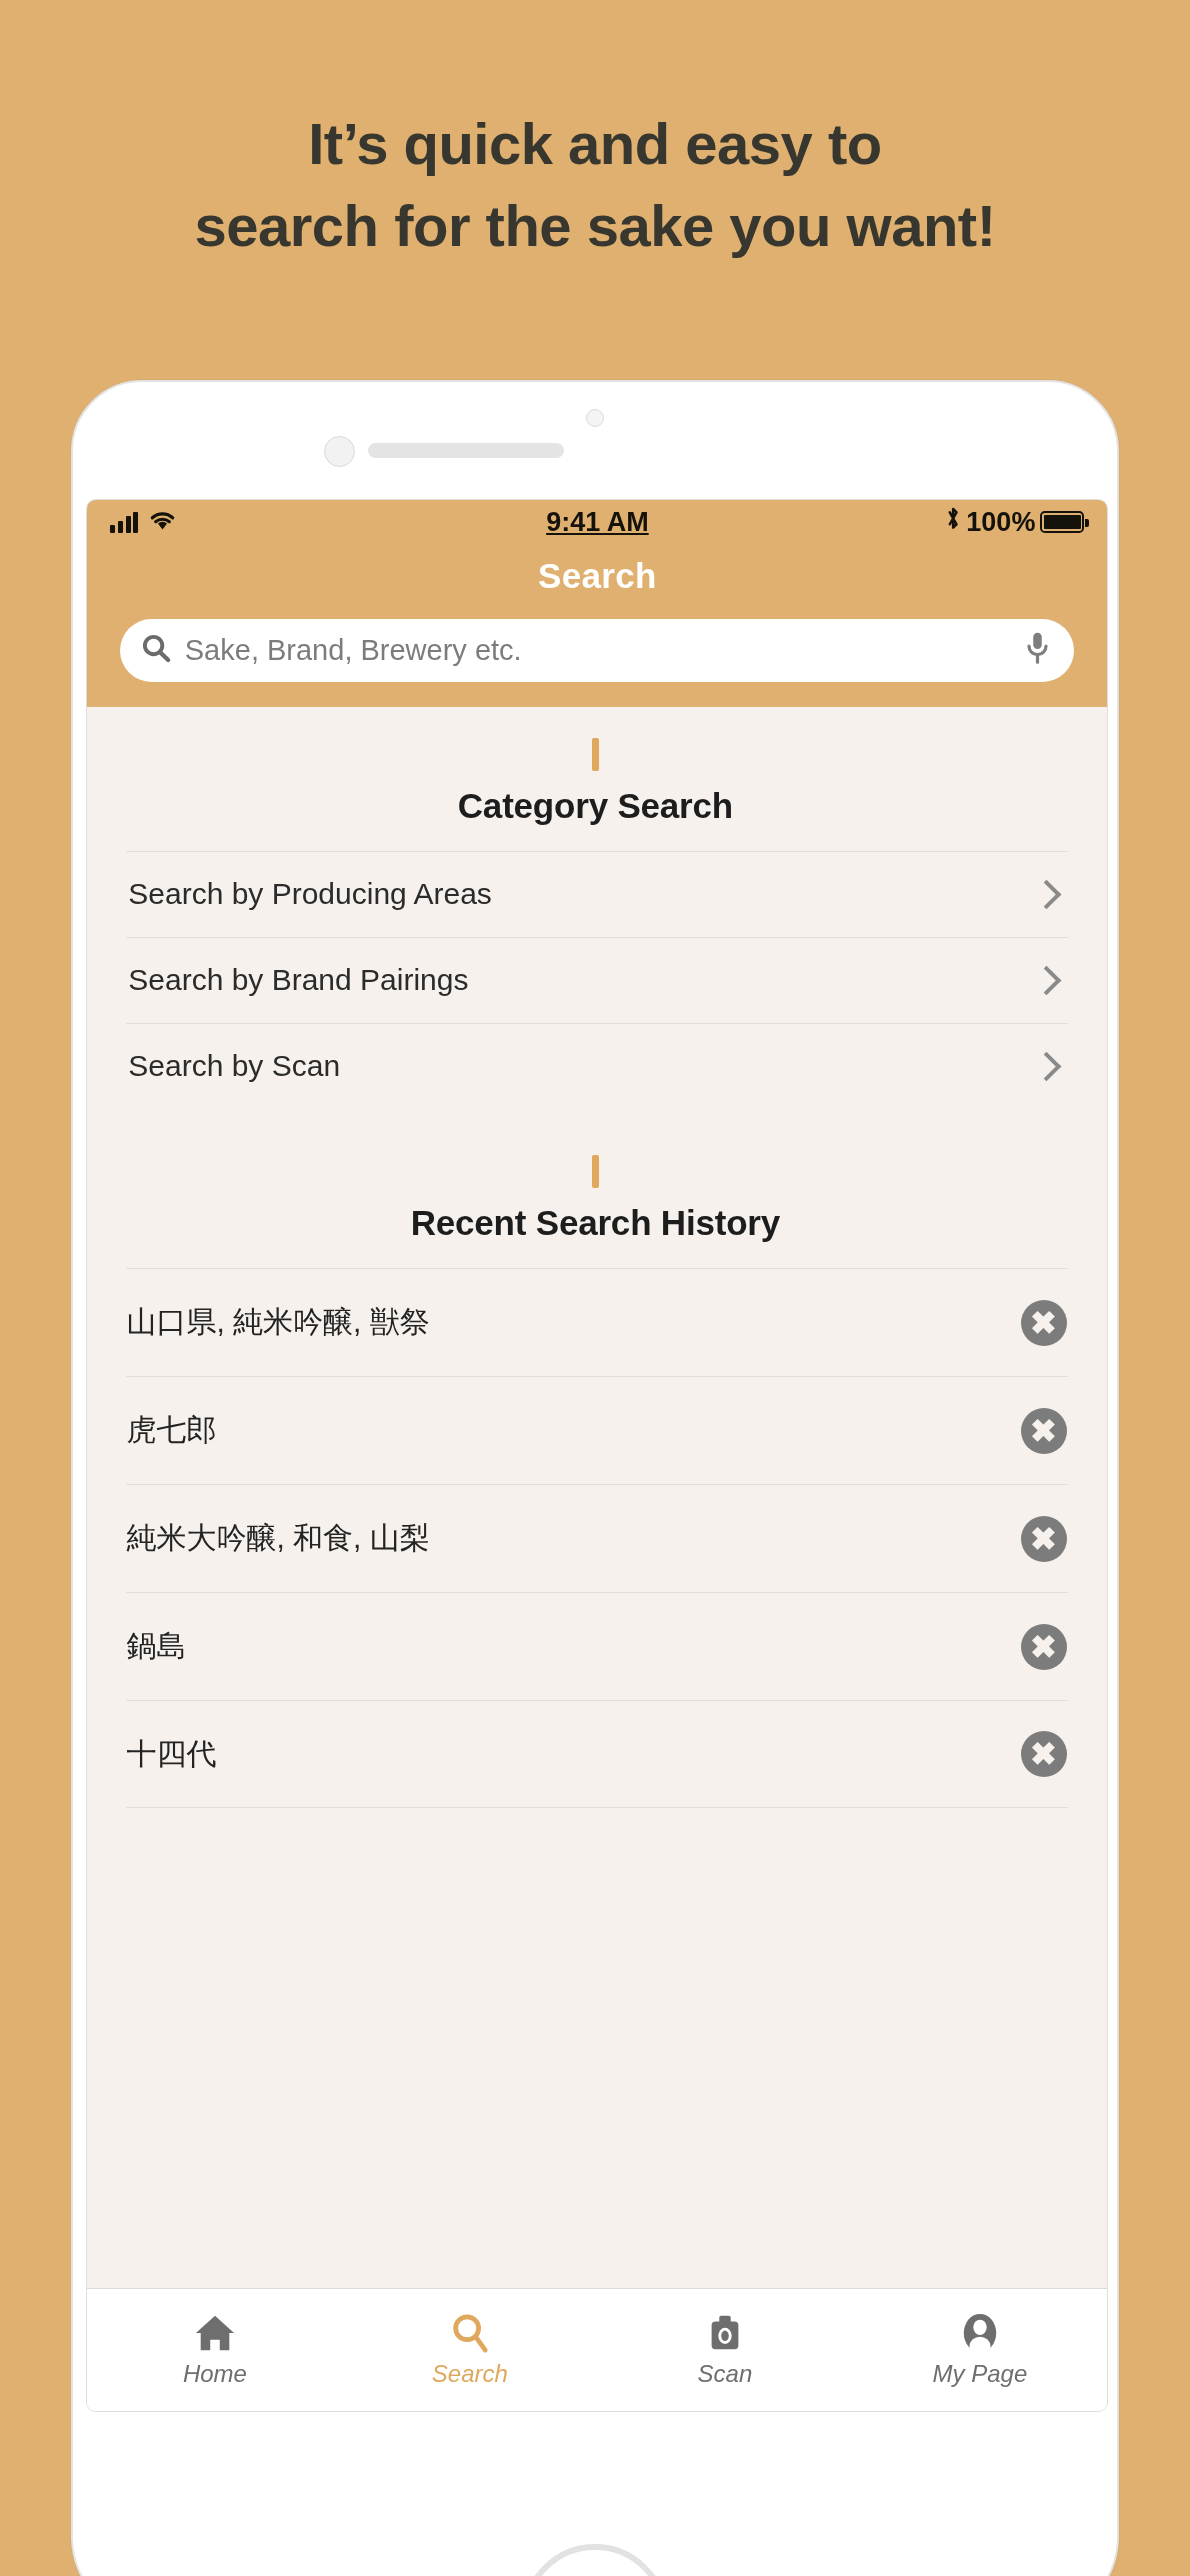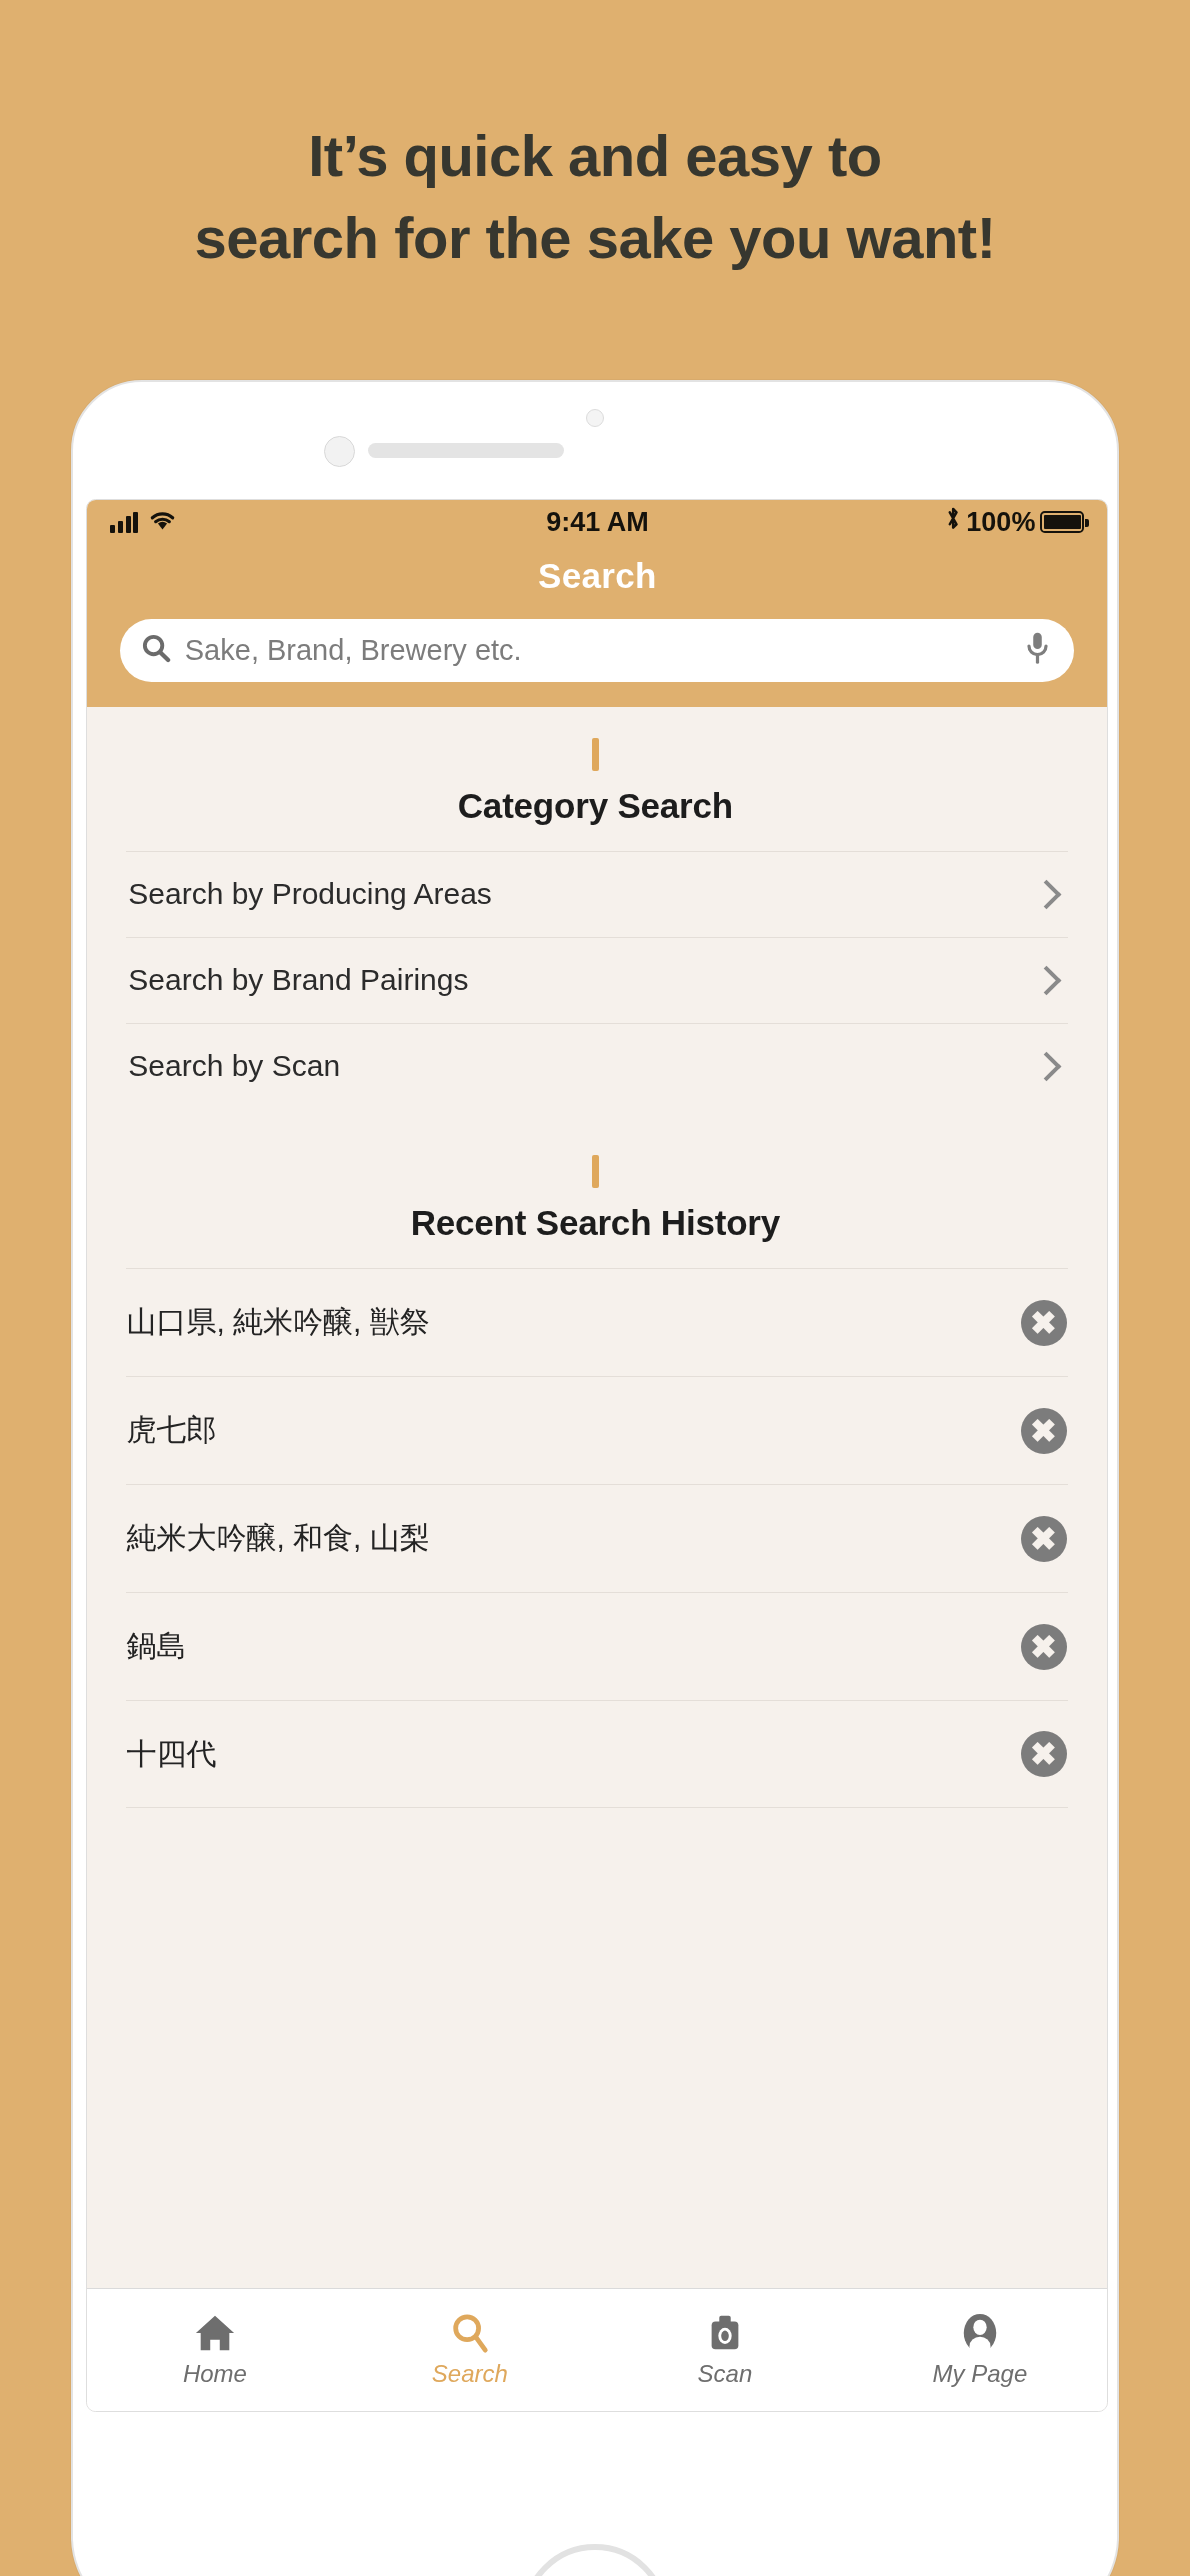--- a/index.html
+++ b/index.html
@@ -12,21 +12,21 @@
 
   body {
     background: #dfb06f;
     font-family: "Liberation Sans", sans-serif;
     position: relative;
   }
 
   
   .headline {
     position: absolute;
-    top: 122px;
+    top: 110px;
     left: 0;
     width: 1190px;
     text-align: center;
     color: #37372f;
     font-size: 58px;
     font-weight: bold;
     line-height: 1.18;
     letter-spacing: -0.5px;
     padding: 0 38px;
   }
@@ -104,21 +104,21 @@
     height: 44px;
     display: flex;
     align-items: center;
     padding: 0 23px;
     color: #15120c;
     font-size: 27px;
     font-weight: bold;
     flex: 0 0 auto;
   }
   .sb-left { display: flex; align-items: center; gap: 9.6px; flex: 1; }
-  .sb-center { flex: 0 0 auto; letter-spacing: 0px; }
+  .sb-center { flex: 0 0 auto; letter-spacing: 0px; text-decoration: underline; }
   .sb-right { display: flex; align-items: center; justify-content: flex-end; gap: 5px; flex: 1; }
   .signal { display: flex; align-items: flex-end; gap: 2.9px; height: 21px; }
   .signal i { display: block; width: 4.8px; background: #15120c; border-radius: 1px; }
   .signal i:nth-child(1) { height: 7.7px; }
   .signal i:nth-child(2) { height: 11.5px; }
   .signal i:nth-child(3) { height: 16.3px; }
   .signal i:nth-child(4) { height: 21px; }
   .battery {
     width: 44px; height: 22px;
     border: 2.9px solid #15120c;

